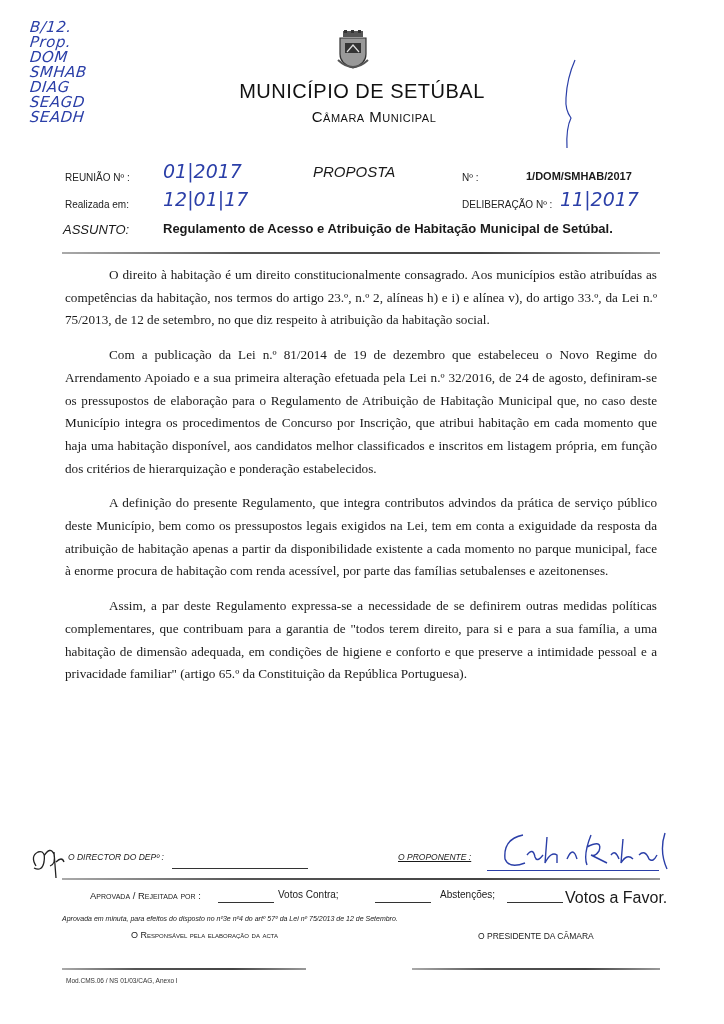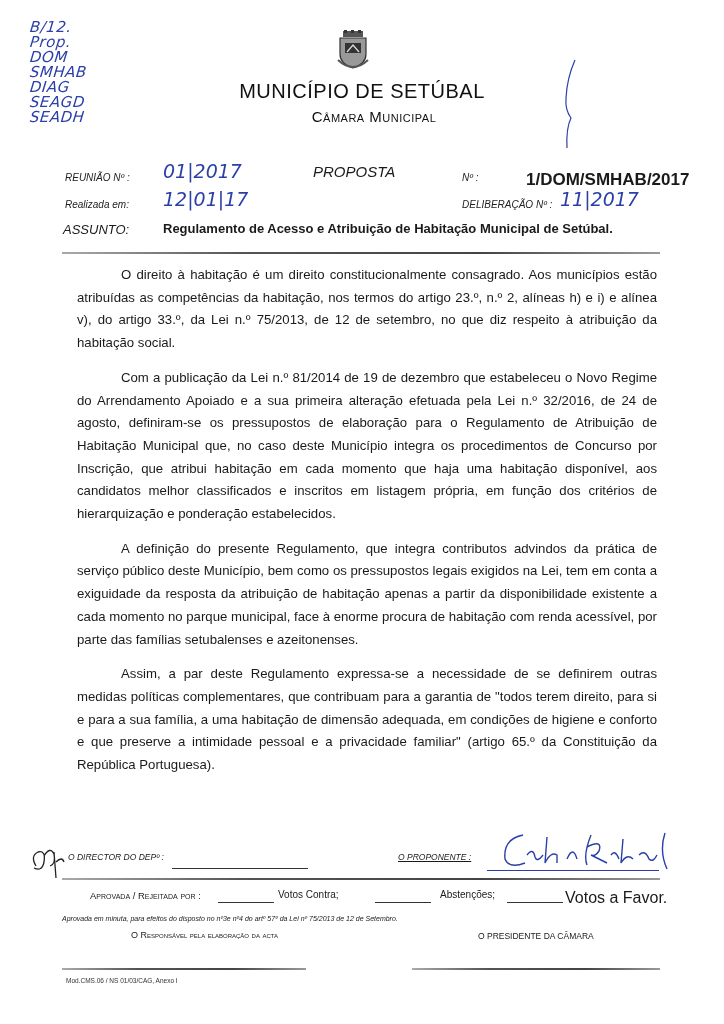--- a/index.html
+++ b/index.html
@@ -5,29 +5,29 @@
   html, body { margin: 0; padding: 0; background: #ffffff; }
   body { width: 724px; height: 1024px; position: relative; overflow: hidden; font-family: "Liberation Sans", sans-serif; color: #1a1a1a; }
   .abs { position: absolute; }
   .hand { font-family: "DejaVu Sans", sans-serif; color: #2b3fa8; font-style: italic; }
   .margin-notes { left: 30px; top: 20px; font-size: 15px; line-height: 15px; letter-spacing: 0.5px; }
   .margin-notes div { transform: skewX(-6deg); }
   .crest { left: 334px; top: 30px; width: 38px; height: 42px; }
   .org-title { left: 0; width: 724px; top: 80px; text-align: center; font-size: 20px; letter-spacing: 0.5px; color: #111; }
   .org-sub { left: 12px; width: 724px; top: 108px; text-align: center; font-size: 15px; color: #111; font-variant: small-caps; letter-spacing: 0.5px; }
   .side-stroke { left: 563px; top: 58px; width: 14px; height: 92px; }
-  .lbl-ital { font-style: italic; font-size: 10px; color: #222; }
+  .lbl-ital { font-size: 10px; color: #222; }
   .hand-val { font-size: 19px; }
-  .meta-bold { font-weight: bold; font-size: 17px; text-align: center; }
+  .meta-bold { font-weight: bold; font-size: 11px; text-align: center; }
   .proposta { left: 313px; top: 163px; font-style: italic; font-size: 15px; }
   .assunto-lbl { left: 63px; top: 222px; font-style: italic; font-size: 13px; }
   .assunto-txt { left: 151px; top: 221px; font-weight: bold; font-size: 13px; padding-left: 12px; }
   .rule { height: 2px; background: linear-gradient(90deg,#aaa,#555 30%,#444 70%,#999); }
   .body-text { left: 65px; width: 592px; font-size: 13.2px; line-height: 22.7px; text-align: justify; }
-  .body-text p { margin: 0 0 12px 12px; text-indent: 44px; }
+  .body-text p { margin: 0 0 12px 0; text-indent: 44px; font-family: Liberation Serif, serif; }
   .sig-lbl { font-style: italic; font-size: 8.5px; text-transform: uppercase; }
   .line { height: 1px; background: #333; }
   .small-caps { font-variant: small-caps; font-size: 9.5px; }
   .tiny { font-size: 6.5px; color: #333; }
 </style>
 </head>
 <body>
 
 <div class="abs hand margin-notes">
   <div>B/12.</div>

